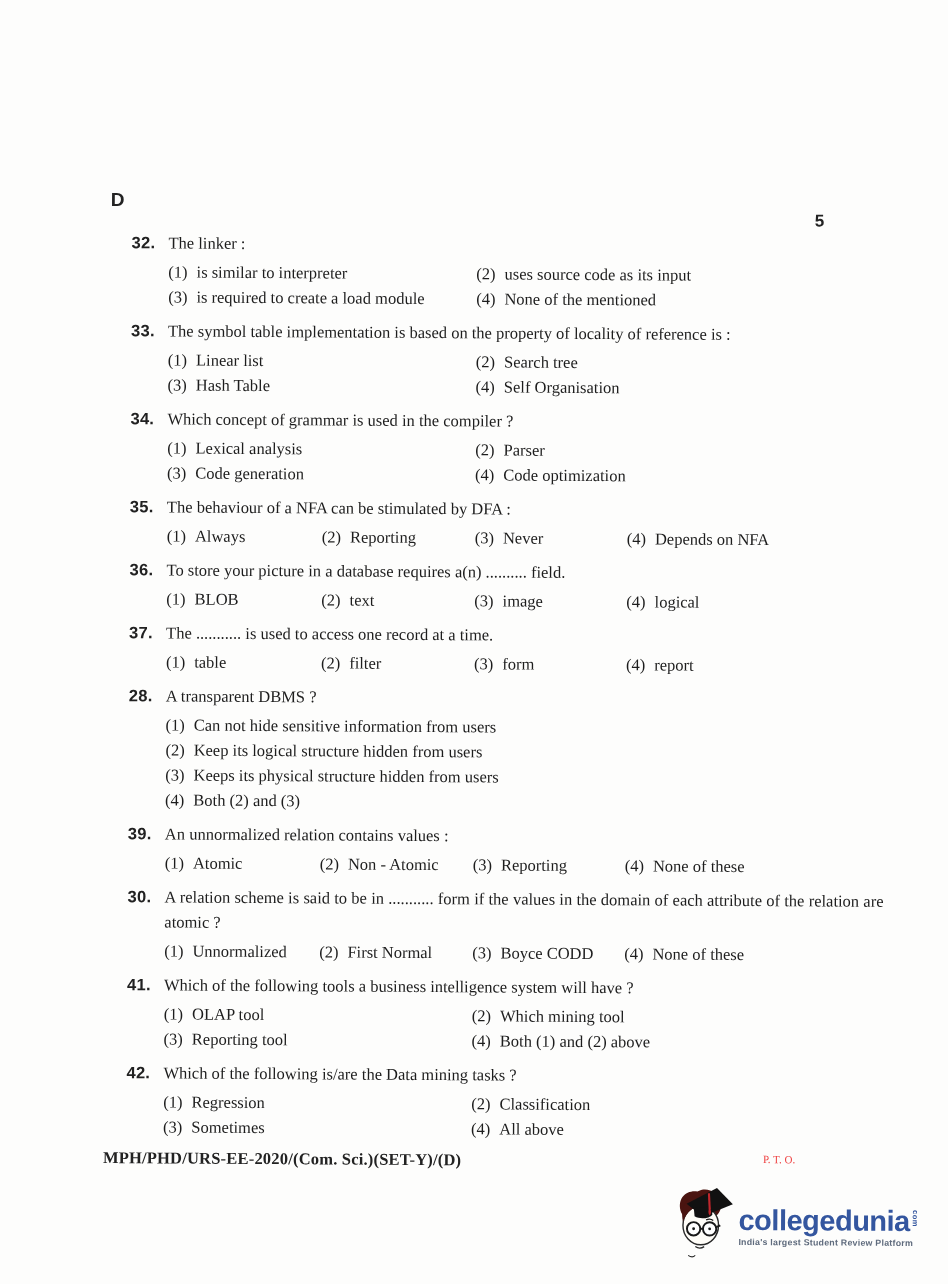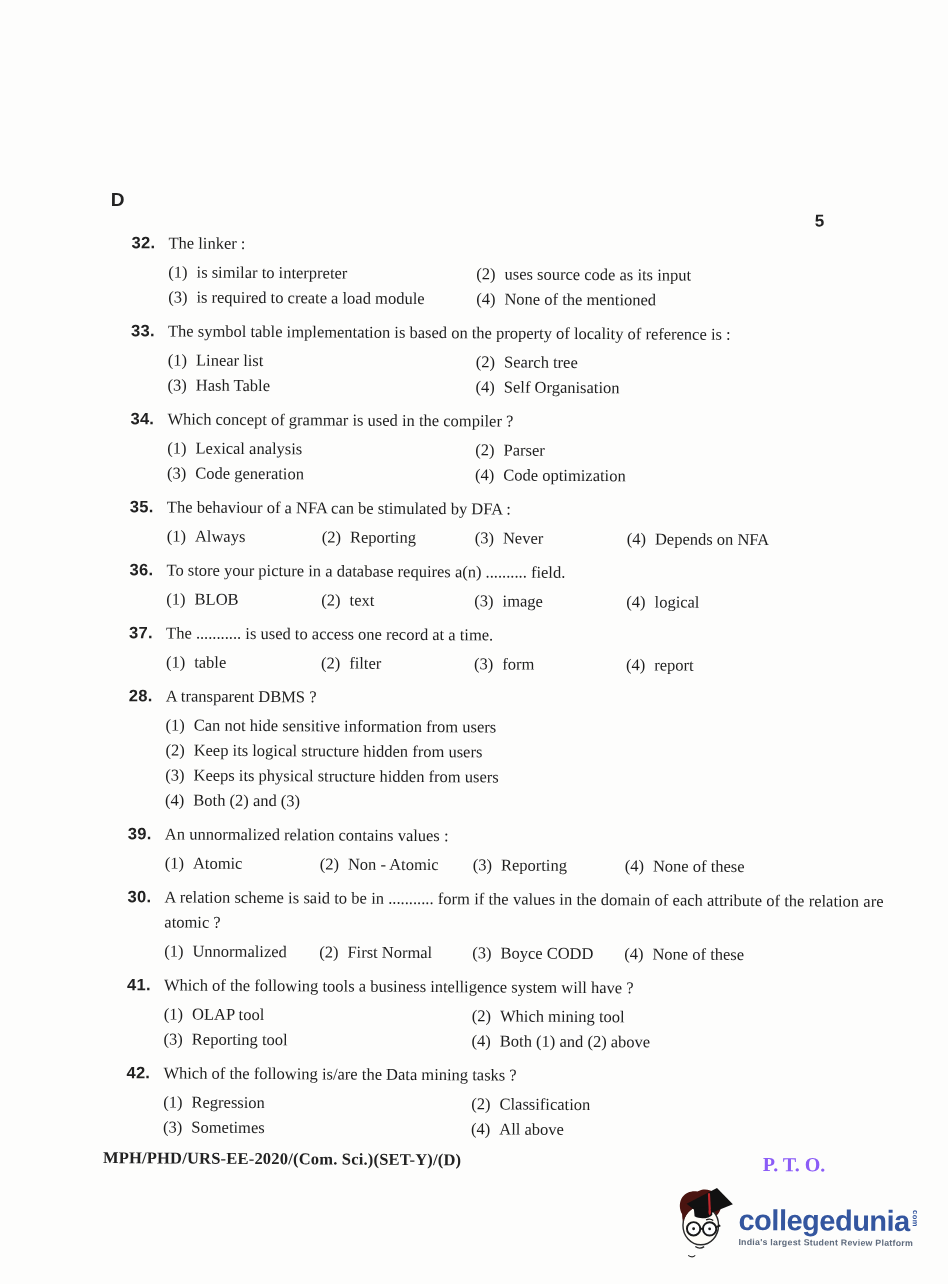--- a/index.html
+++ b/index.html
@@ -47,21 +47,21 @@
   .opts.cols-2{grid-template-columns:308px 1fr;}
   .opts.cols-1{grid-template-columns:1fr;}
   .opt{display:flex;gap:9px;white-space:nowrap;}
   .opt-label{flex:0 0 auto;}
   .footer-exam-code{
     position:absolute;left:110px;top:1149px;
     font-weight:700;font-size:16.5px;letter-spacing:0.2px;color:#222;
   }
   .footer-pto{
     position:absolute;left:770px;top:1150px;
-    font-weight:700;font-size:20px;color:#8b5cf6;
+    font-weight:400;font-size:11px;color:#ef4444;
   }
   .brand{
     position:absolute;left:678px;top:1176px;
     display:flex;align-items:center;gap:4px;
     font-family:"Liberation Sans", sans-serif;
   }
   .brand-mascot{width:64px;height:82px;flex:0 0 auto;margin-top:2px;}
   .brand-textcol{display:flex;flex-direction:column;margin-top:10px;}
   .brand-row{display:flex;align-items:flex-start;}
   .brand-logo{

